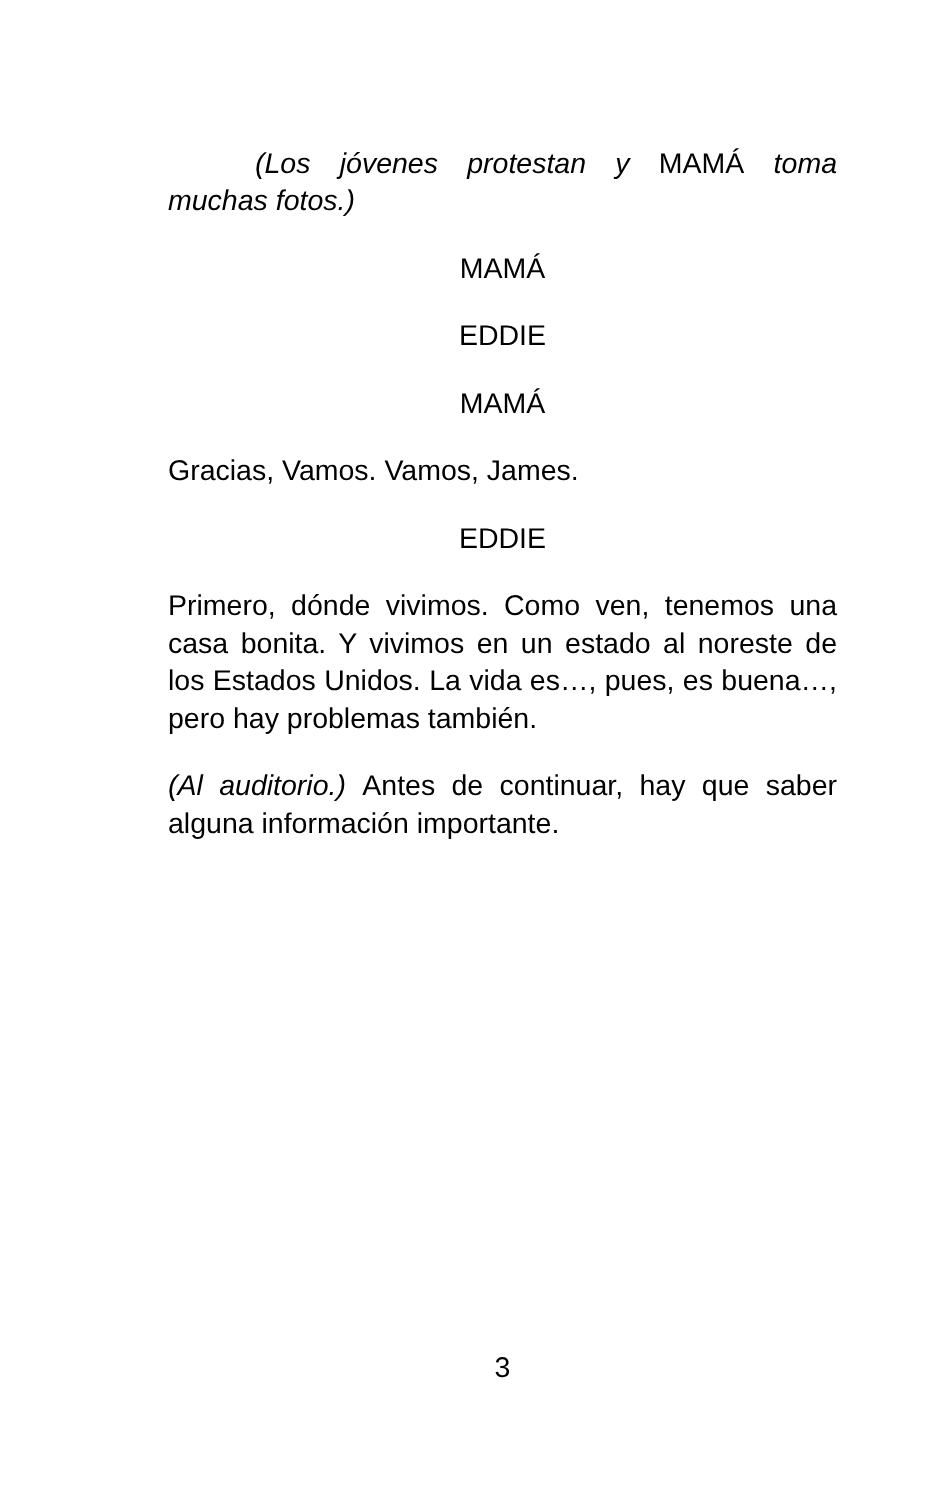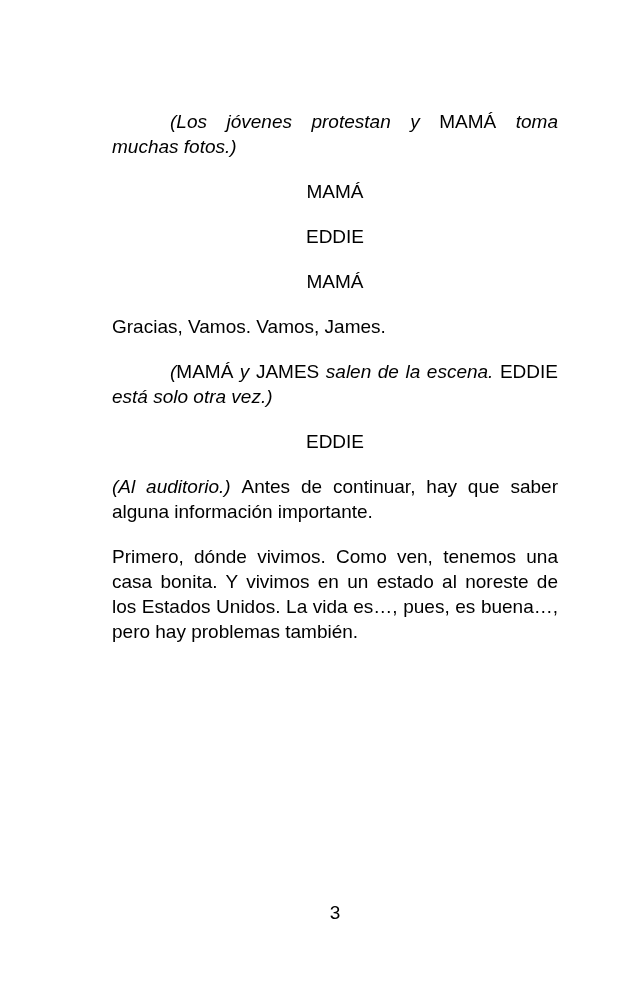--- a/index.html
+++ b/index.html
@@ -17,21 +17,21 @@
     color: #000000;
     overflow: hidden;
   }
   .page {
     position: absolute;
     left: 112px;
     top: 97px;
     width: 446px;
   }
   .block {
-    margin: 12px 0 20px 0;
+    margin: 0 0 20px 0;
   }
   .direction {
     text-align: justify;
     text-indent: 58px;
   }
   .dialogue {
     text-align: justify;
   }
   .character {
     text-align: center;
@@ -70,31 +70,28 @@
 
 
   <p class="block character">
     <span>MAMÁ</span>
   </p>
 
   <p class="block dialogue">
     <span class="roman">Gracias, Vamos. Vamos, James.</span>
   </p>
 
-  <p class="block direction">
-    <span class="italic">(</span><span class="roman">MAMÁ</span><span class="italic"> y </span><span class="roman">JAMES</span><span class="italic"> salen de la escena. </span><span class="roman">EDDIE</span><span class="italic"> está solo otra vez.)</span>
-  </p>
 
   <p class="block character">
     <span>EDDIE</span>
   </p>
 
   <p class="block dialogue">
-    <span class="italic">(Al auditorio.) </span><span class="roman">Antes de continuar, hay que saber alguna información importante.</span>
+    <span class="roman">Primero, dónde vivimos. Como ven, tenemos una casa bonita. Y vivimos en un estado al noreste de los Estados Unidos. La vida es…, pues, es buena…, pero hay problemas también.</span>
   </p>
 
   <p class="block dialogue">
-    <span class="roman">Primero, dónde vivimos. Como ven, tenemos una casa bonita. Y vivimos en un estado al noreste de los Estados Unidos. La vida es…, pues, es buena…, pero hay problemas también.</span>
+    <span class="italic">(Al auditorio.) </span><span class="roman">Antes de continuar, hay que saber alguna información importante.</span>
   </p>
 
 </div>
 
 <div class="page-number">3</div>
 
 </body></html>

